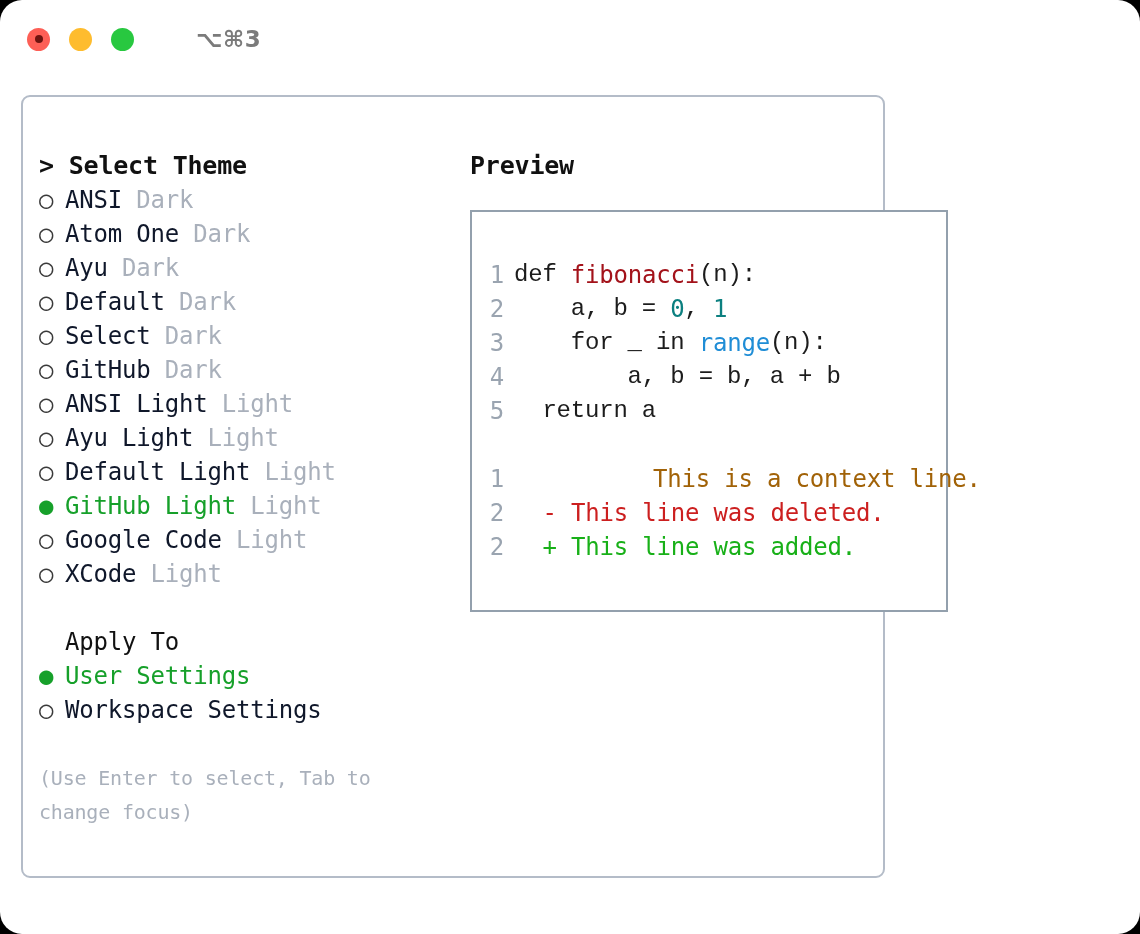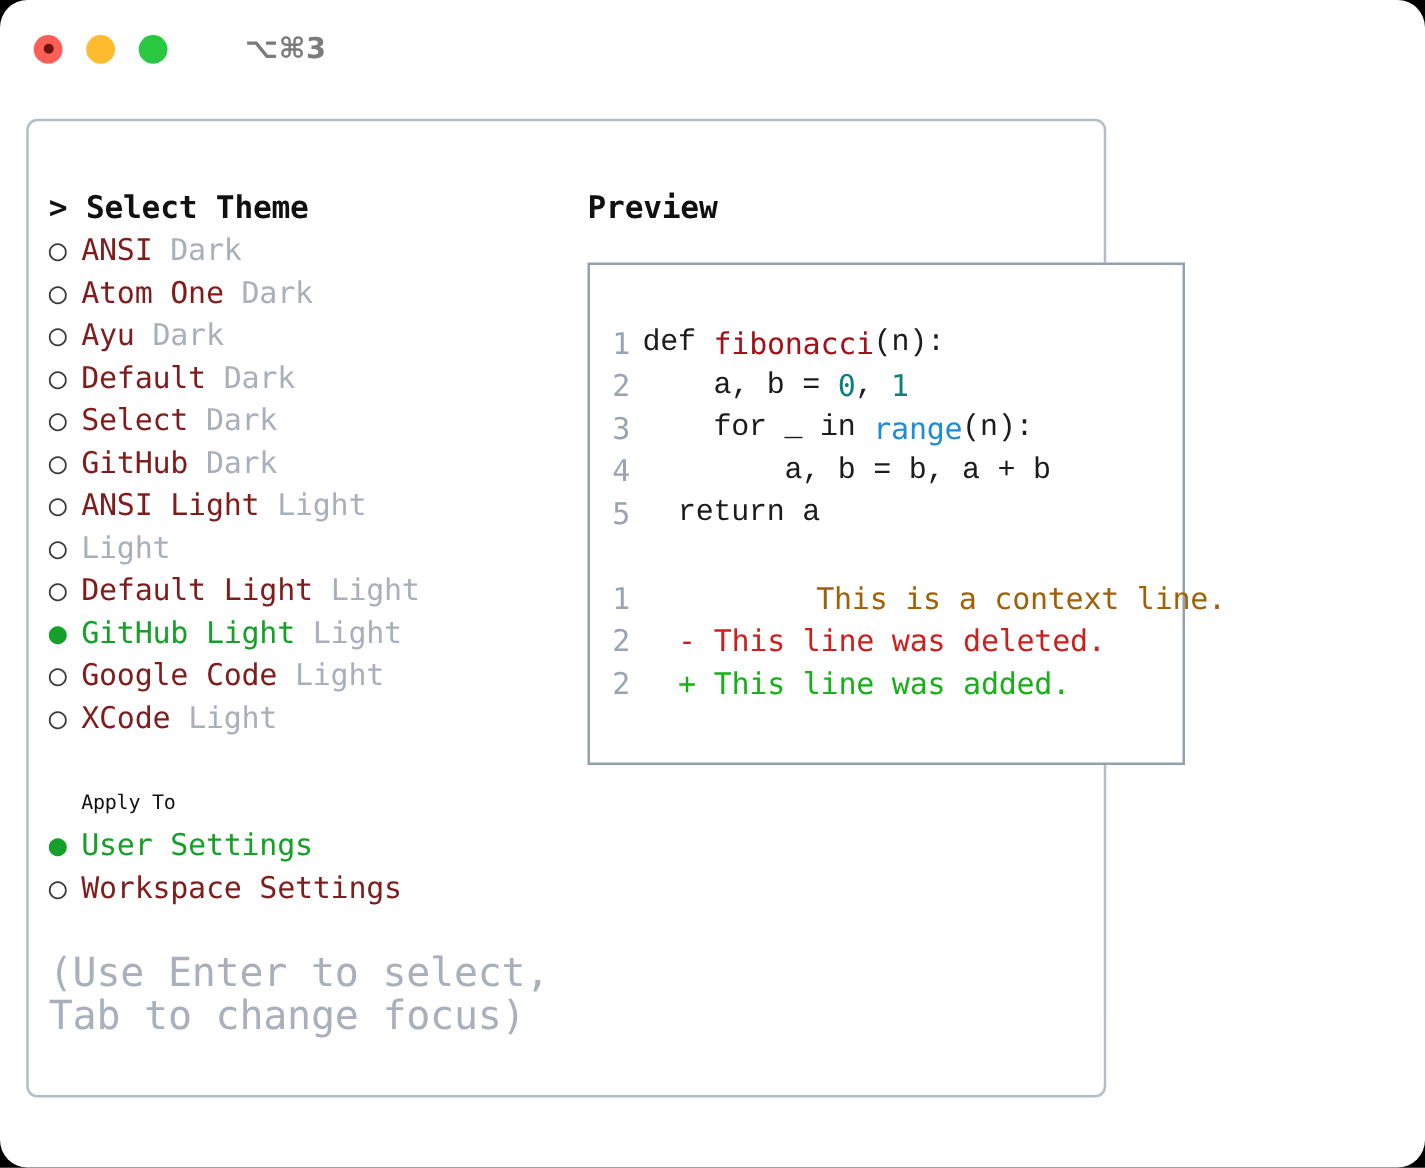--- a/index.html
+++ b/index.html
@@ -133,37 +133,37 @@
   }
   .bullet {
     display: inline-block;
     width: 26px;
     flex: 0 0 26px;
     font-size: 24px;
     color: #3a3a3a;
   }
   .bullet.on { color: #16a02a; }
   .row.sel .label { color: #16a02a; }
-  .label { color: #7f1d1d; }
+  .label { color: #0f172a; }
   .suffix { color: #a9b0bb; }
 
   .section-title {
-    font-size: 16px;
+    font-size: 24px;
     line-height: 34px;
     color: #111111;
     white-space: pre;
     padding-left: 26px;
     letter-spacing: -0.2px;
   }
 
   .spacer-lg { height: 34px; }
 
   .hint {
     margin-top: 34px;
-    font-size: 32px;
+    font-size: 20px;
     line-height: 34px;
     color: #a9b0bb;
     width: 412px;
     letter-spacing: -0.2px;
   }
 
   
   .preview-title {
     font-size: 25px;
     font-weight: 700;
@@ -225,21 +225,21 @@
       <div class="col-left">
         <div class="heading">&gt; Select Theme</div>
         <div class="list" id="theme-list">
             <div class="row"><span class="bullet">○</span><span class="label">ANSI </span><span class="suffix">Dark</span></div>
             <div class="row"><span class="bullet">○</span><span class="label">Atom One </span><span class="suffix">Dark</span></div>
             <div class="row"><span class="bullet">○</span><span class="label">Ayu </span><span class="suffix">Dark</span></div>
             <div class="row"><span class="bullet">○</span><span class="label">Default </span><span class="suffix">Dark</span></div>
             <div class="row"><span class="bullet">○</span><span class="label">Select </span><span class="suffix">Dark</span></div>
             <div class="row"><span class="bullet">○</span><span class="label">GitHub </span><span class="suffix">Dark</span></div>
             <div class="row"><span class="bullet">○</span><span class="label">ANSI Light </span><span class="suffix">Light</span></div>
-            <div class="row"><span class="bullet">○</span><span class="suffix">Light</span></div>
+            <div class="row"><span class="bullet">○</span><span class="label">Ayu Light </span><span class="suffix">Light</span></div>
             <div class="row"><span class="bullet">○</span><span class="label">Default Light </span><span class="suffix">Light</span></div>
             <div class="row sel"><span class="bullet on">●</span><span class="label">GitHub Light </span><span class="suffix">Light</span></div>
             <div class="row"><span class="bullet">○</span><span class="label">Google Code </span><span class="suffix">Light</span></div>
             <div class="row"><span class="bullet">○</span><span class="label">XCode </span><span class="suffix">Light</span></div>
           </div>
 
         <div class="spacer-lg"></div>
 
         <div class="section-title">Apply To</div>
         <div class="list" id="apply-list">

